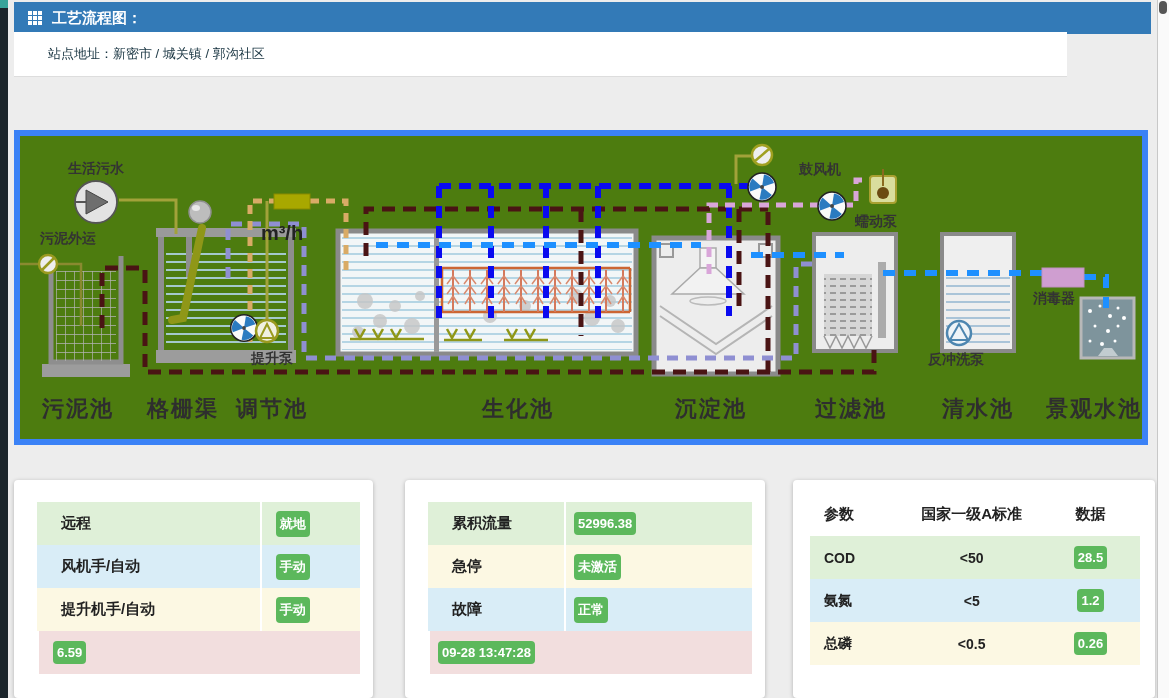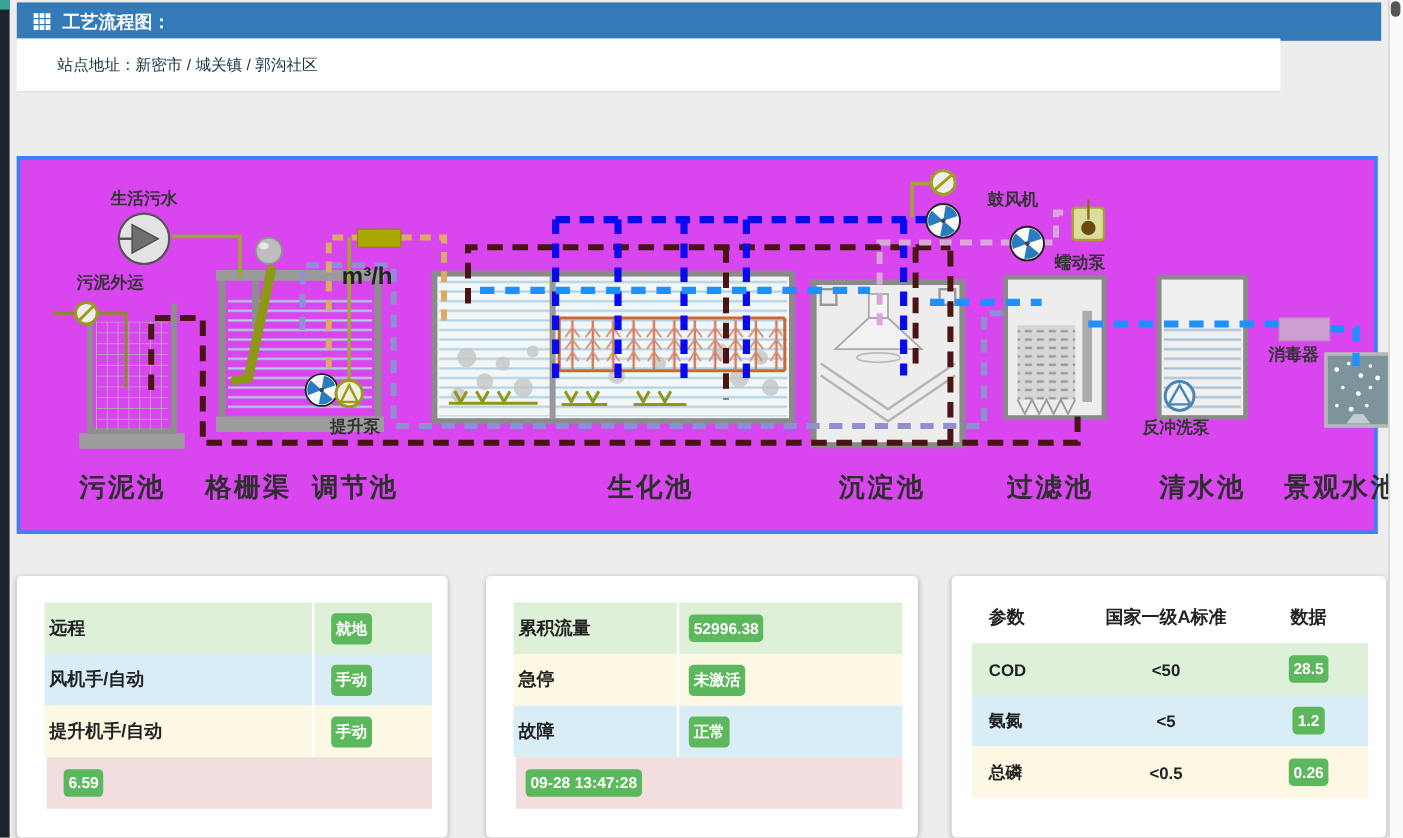--- a/index.html
+++ b/index.html
@@ -18,38 +18,38 @@
     grid-template-rows:repeat(3,4px); gap:1px; }
   .grid-icon i { background:#fff; display:block; }
   .topbar-title { margin-left:10px; font-size:15px; font-weight:bold; }
 
   
   .crumb { left:14px; top:32px; width:1053px; height:45px; background:#fff;
     border-bottom:1px solid #ddd; }
   .crumb-text { margin:13px 0 0 34px; font-size:13px; color:#16323f; }
 
   
-  .diagram { left:14px; top:130px; width:1134px; height:315px; background:#d946ef;
-    border:3px solid #3b82f6;padding-left:27px; }
+  .diagram { left:14px; top:130px; width:1134px; height:315px; background:#4d7c0f;
+    border:6px solid #3b82f6; }
   svg text { font-family:"Liberation Sans","DejaVu Sans",sans-serif; }
   .lbl  { font-size:14px; font-weight:bold; fill:#333; }
   .lbl-unit { font-size:20px; font-weight:bold; fill:#222; }
   .lbl-big { font-size:22px; font-weight:bold; fill:#2e2e2e; letter-spacing:2px; }
 
   
   .card { top:480px; height:218px; background:#fff; border-radius:4px;
     box-shadow:0 1px 4px rgba(0,0,0,.25); }
   .card1 { left:14px;  width:359px; }
   .card2 { left:405px; width:360px; }
   .card3 { left:793px; width:362px; }
 
   .ptable { position:absolute; left:23px; top:22px; right:13px; }
   .prow { display:flex; height:43px; }
   .cell { display:flex; align-items:center; }
-  .cell-l { padding-left:4px; font-size:15px; font-weight:bold; color:#222; }
+  .cell-l { padding-left:24px; font-size:15px; font-weight:bold; color:#222; }
   .cell-r { margin-left:2px; flex:1; }
   .card1 .cell-l { width:69%; }
   .card2 .cell-l { width:42%;text-align:center; }
   .badge { display:inline-block; margin-left:14px; background:#5cb85c; color:#fff;
     font-size:13px; font-weight:bold; padding:4px 4px; border-radius:4px; }
   .card2 .badge { margin-left:8px; }
   .bg-green  { background:#dff0d8; }
   .bg-blue   { background:#d9edf7; }
   .bg-yellow { background:#fcf8e3; }
   .bg-red    { background:#f2dede; }

